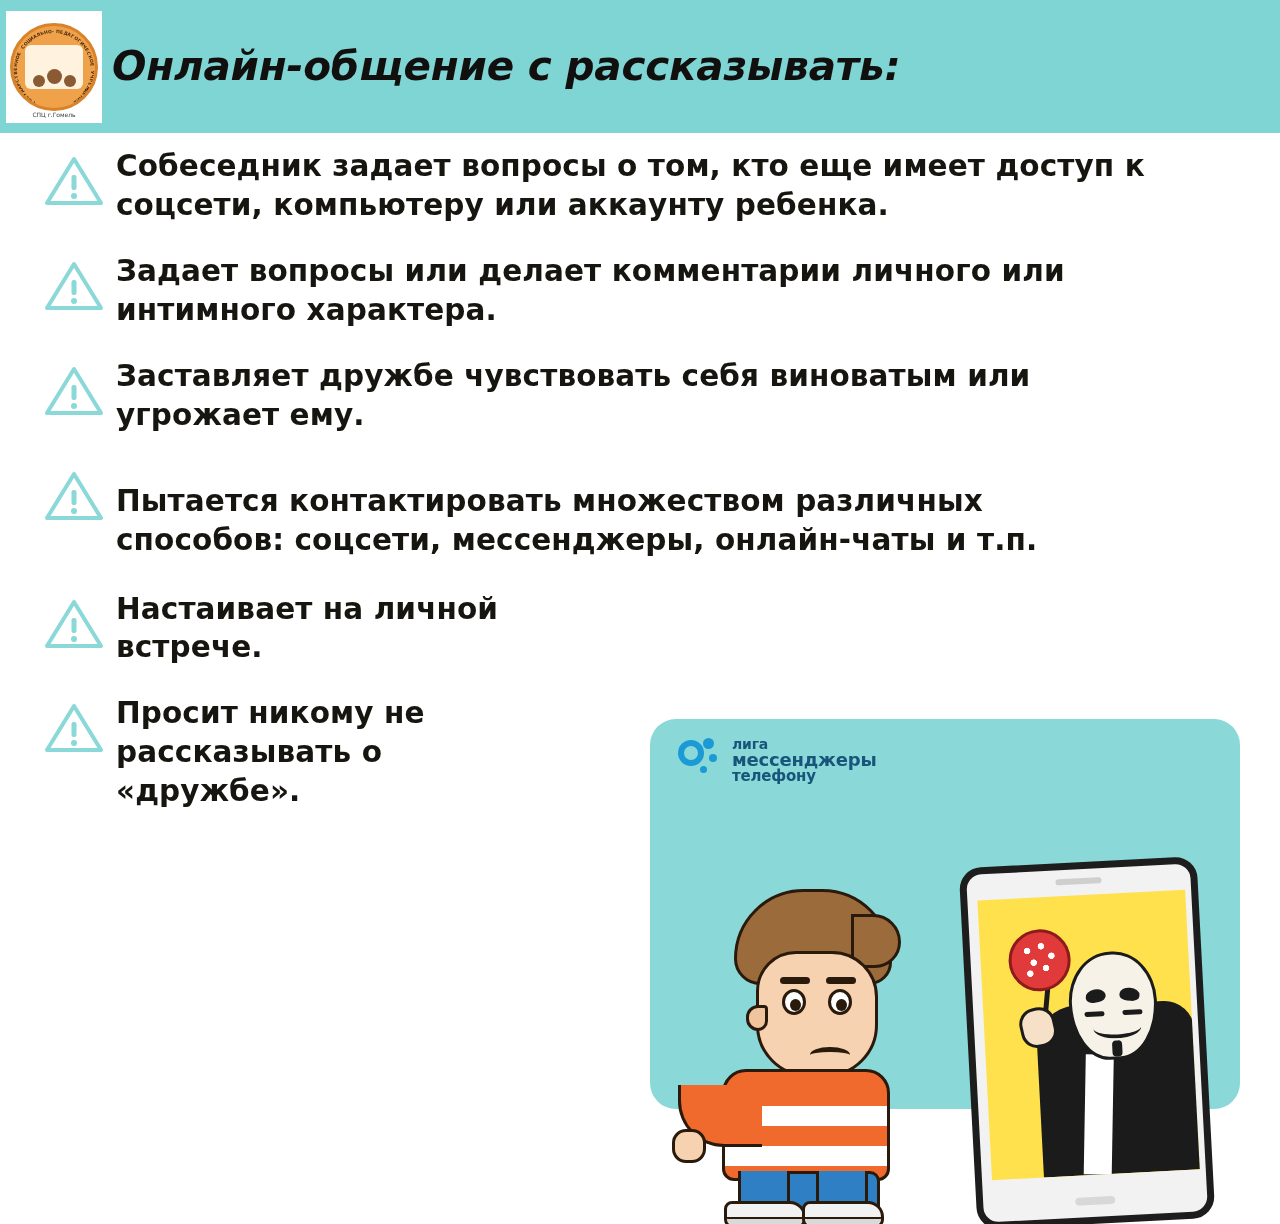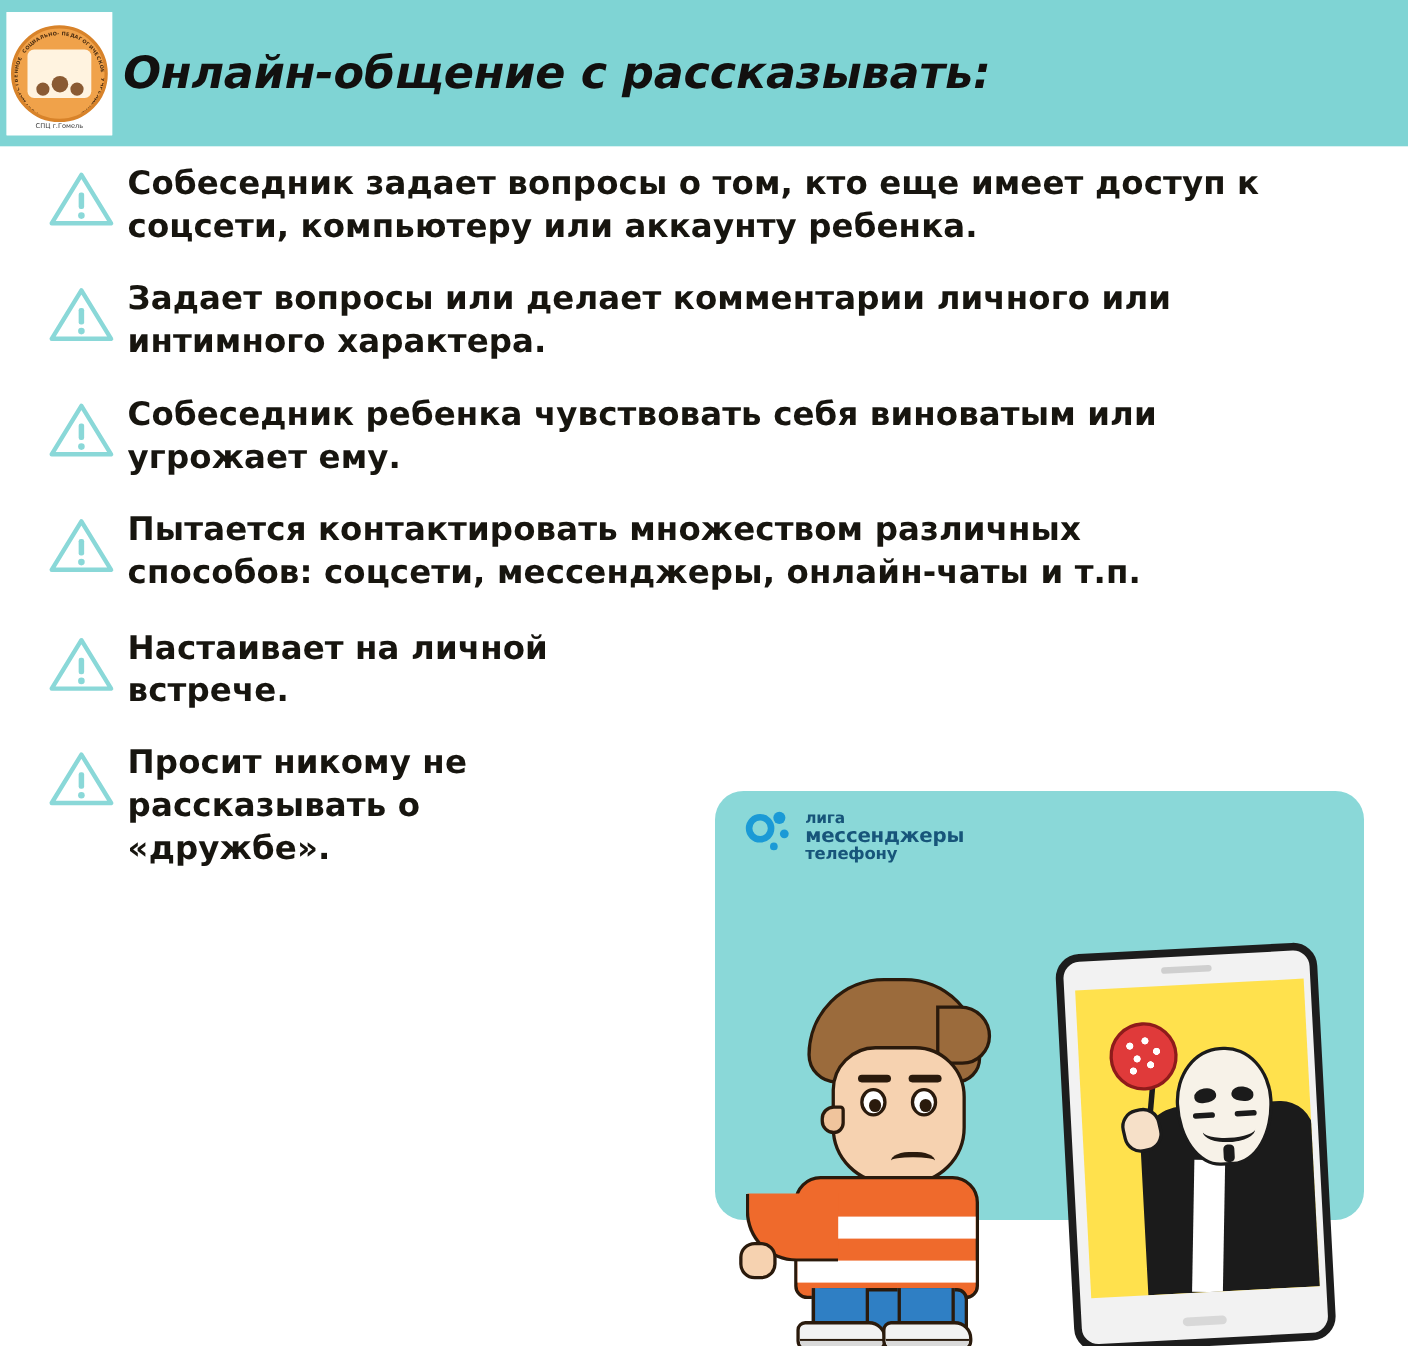--- a/index.html
+++ b/index.html
@@ -589,32 +589,32 @@
       </div>
 
       <div class="item">
         <span class="warn-icon">
           <svg viewBox="0 0 60 52">
               <path d="M30 4 L57 48 L3 48 Z" fill="none" stroke="#8ad8d8" stroke-width="4" stroke-linejoin="round"></path>
               <rect x="27.5" y="20" width="5" height="15" rx="2" fill="#8ad8d8"></rect>
               <circle cx="30" cy="41" r="3" fill="#8ad8d8"></circle>
             </svg>
         </span>
-        <div class="item-text">Собеседник ребенка чувствовать себя виноватым или угрожает ему.</div>
+        <div class="item-text">Заставляет дружбе чувствовать себя виноватым или угрожает ему.</div>
       </div>
 
       <div class="item narrow" style="margin-bottom:30px;">
         <span class="warn-icon">
           <svg viewBox="0 0 60 52">
               <path d="M30 4 L57 48 L3 48 Z" fill="none" stroke="#8ad8d8" stroke-width="4" stroke-linejoin="round"></path>
               <rect x="27.5" y="20" width="5" height="15" rx="2" fill="#8ad8d8"></rect>
               <circle cx="30" cy="41" r="3" fill="#8ad8d8"></circle>
             </svg>
         </span>
-        <div class="item-text" style="max-width:980px;">Пытается контактировать множеством различных способов: соцсети, мессенджеры, онлайн-чаты и т.п.</div>
+        <div class="item-text" style="max-width:980px;margin-top:20px;">Пытается контактировать множеством различных способов: соцсети, мессенджеры, онлайн-чаты и т.п.</div>
       </div>
 
 
       <div class="item narrow">
         <span class="warn-icon">
           <svg viewBox="0 0 60 52">
               <path d="M30 4 L57 48 L3 48 Z" fill="none" stroke="#8ad8d8" stroke-width="4" stroke-linejoin="round"></path>
               <rect x="27.5" y="20" width="5" height="15" rx="2" fill="#8ad8d8"></rect>
               <circle cx="30" cy="41" r="3" fill="#8ad8d8"></circle>
             </svg>

